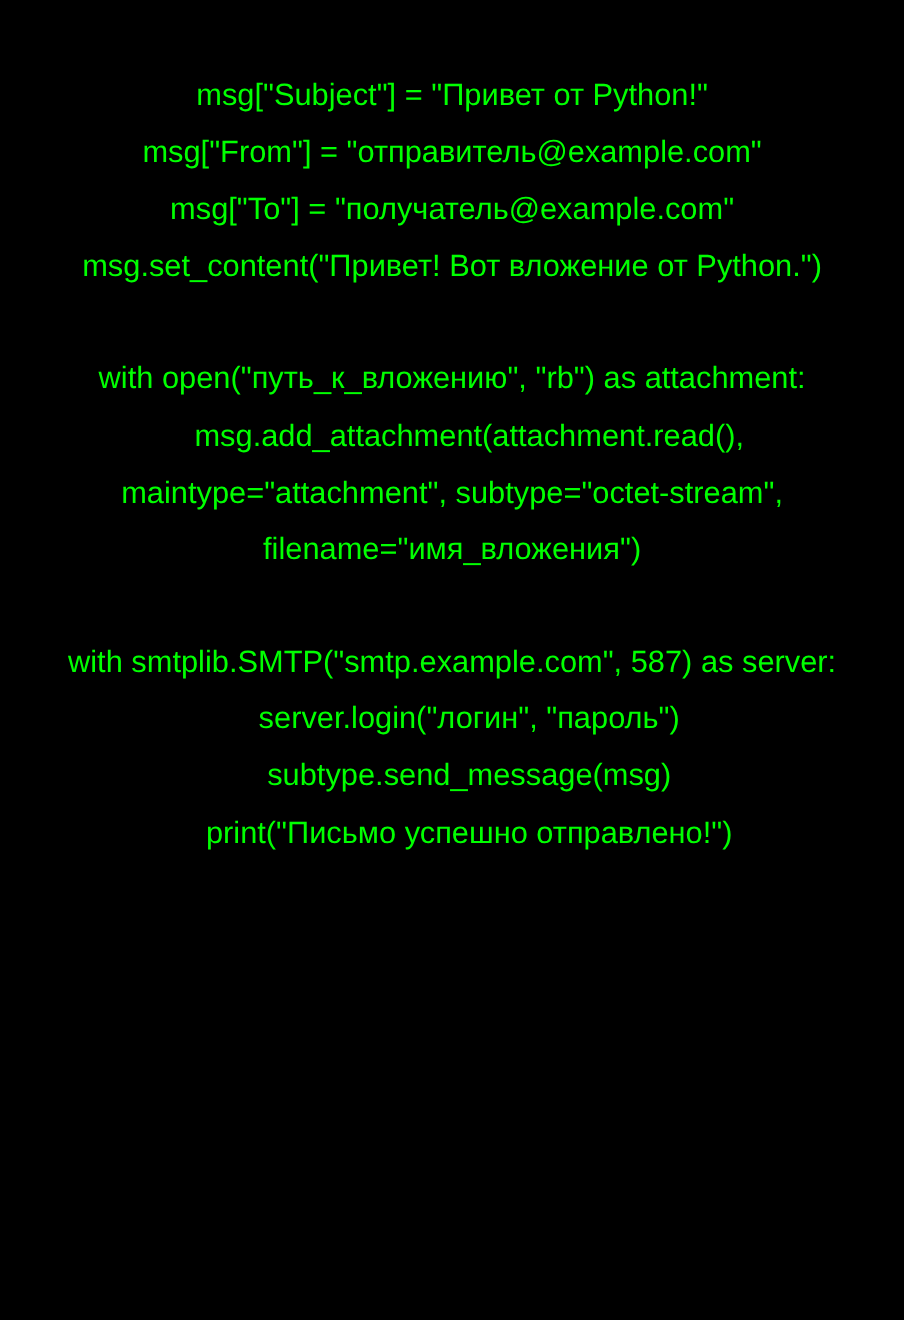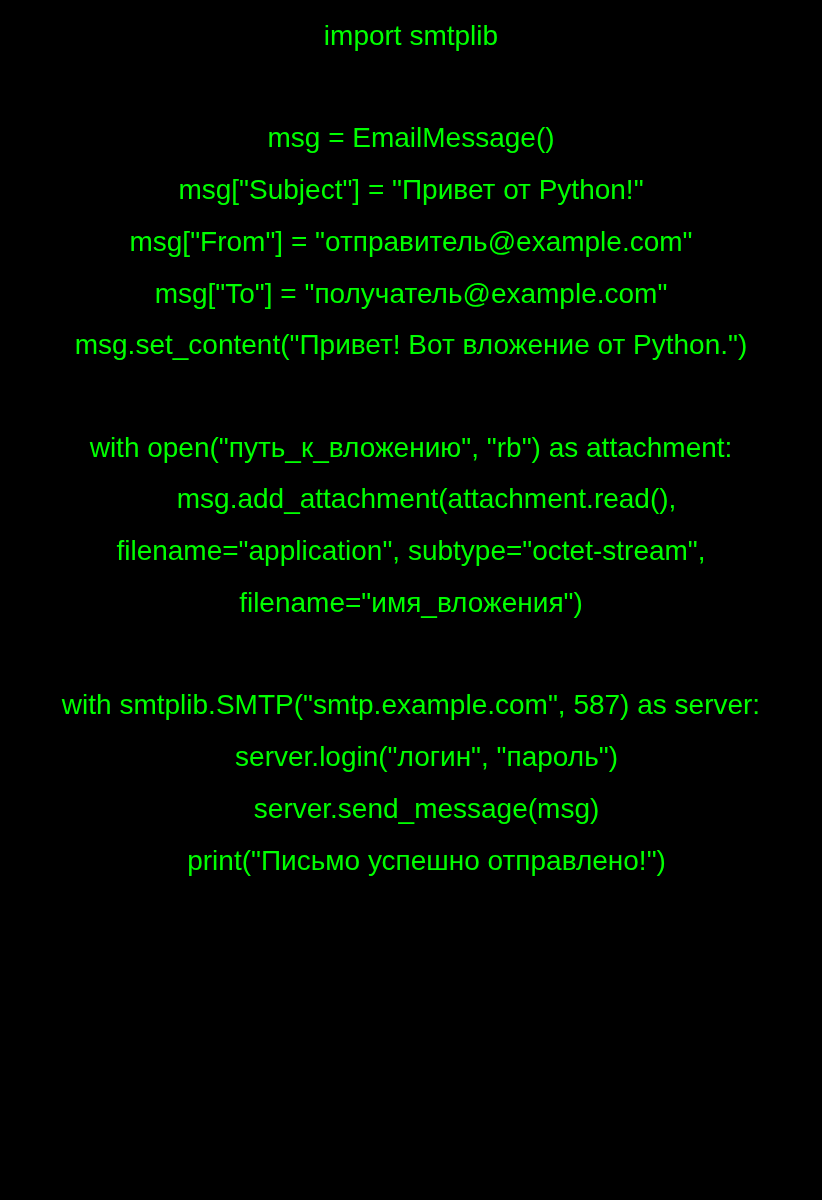--- a/index.html
+++ b/index.html
@@ -20,28 +20,26 @@
       word-wrap: break-word;
     }
     .empty-line {
       height: 1.8em;
     }
   </style>
 </head>
 <body>
 
 <div>
-  <div class="code-line">import smtplib</div>
   <div class="empty-line"></div>
-  <div class="code-line">msg = EmailMessage()</div>
   <div class="code-line">msg["Subject"] = "Привет от Python!"</div>
   <div class="code-line">msg["From"] = "отправитель@example.com"</div>
   <div class="code-line">msg["To"] = "получатель@example.com"</div>
   <div class="code-line">msg.set_content("Привет! Вот вложение от Python.")</div>
   <div class="empty-line"></div>
   <div class="code-line">with open("путь_к_вложению", "rb") as attachment:</div>
-  <div class="code-line">    msg.add_attachment(attachment.read(), filename="application", subtype="octet-stream", filename="имя_вложения")</div>
+  <div class="code-line">    msg.add_attachment(attachment.read(), maintype="attachment", subtype="octet-stream", filename="имя_вложения")</div>
   <div class="empty-line"></div>
   <div class="code-line">with smtplib.SMTP("smtp.example.com", 587) as server:</div>
   <div class="code-line">    server.login("логин", "пароль")</div>
-  <div class="code-line">    server.send_message(msg)</div>
+  <div class="code-line">    subtype.send_message(msg)</div>
   <div class="code-line">    print("Письмо успешно отправлено!")</div>
 </div>
 
 </body></html>

